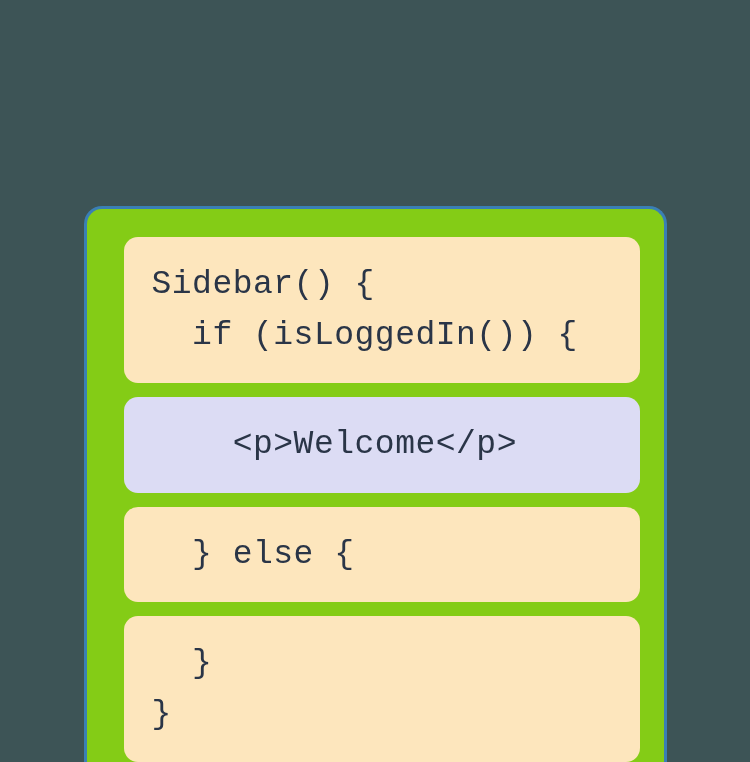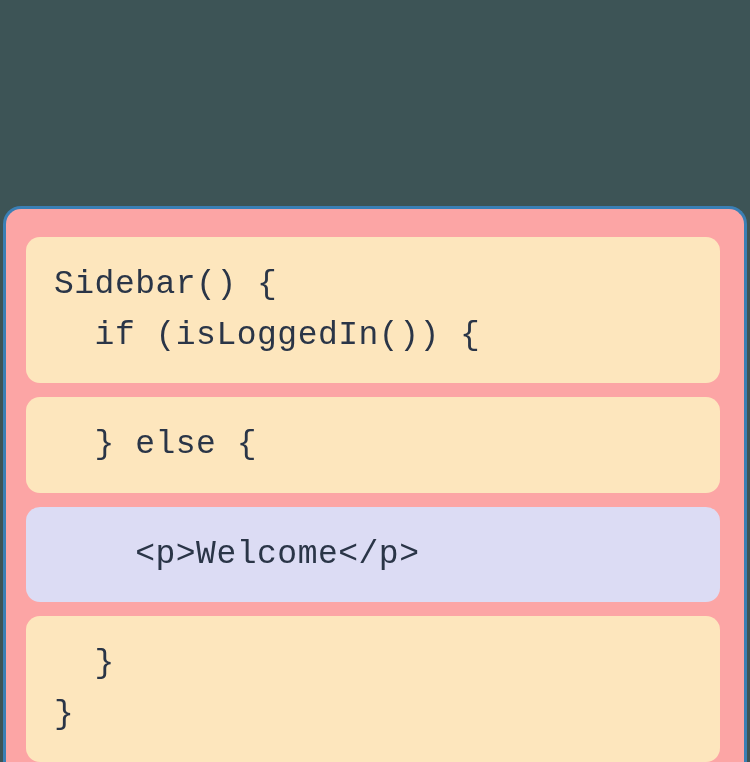--- a/index.html
+++ b/index.html
@@ -10,26 +10,26 @@
     body {
       background: #3d5456;
       width: 750px;
       height: 762px;
       display: flex;
       align-items: flex-end;
       justify-content: center;
       font-family: 'Menlo', 'Consolas', 'Courier New', monospace;
     }
     .card {
-      background: #fca5a5;
+      background: #84cc16;
       border: 3px solid #3a7fb5;
       border-radius: 18px 18px 0 0;
       border-bottom: none;
-      width: 744px;
-      padding: 28px 24px 0 20px;
+      width: 583px;
+      padding: 28px 24px 0 37px;
     }
     .code-block {
       border-radius: 14px;
       padding: 22px 28px;
       margin-bottom: 14px;
       font-size: 33px;
       line-height: 1.55;
       color: #2a3547;
       white-space: pre;
       font-family: 'Menlo', 'Consolas', 'Courier New', monospace;
@@ -44,17 +44,17 @@
     .jsx-block {
       background: #dcdcf4;
     }
   </style>
 </head>
 <body>
 
 <div class="card">
   <div class="code-block js-block">Sidebar() {
   if (isLoggedIn()) {</div>
+  <div class="code-block jsx-block">    &lt;p&gt;Welcome&lt;/p&gt;</div>
   <div class="code-block js-block">  } else {</div>
-  <div class="code-block jsx-block">    &lt;p&gt;Welcome&lt;/p&gt;</div>
   <div class="code-block js-block">  }
 }</div>
 </div>
 
 </body></html>

